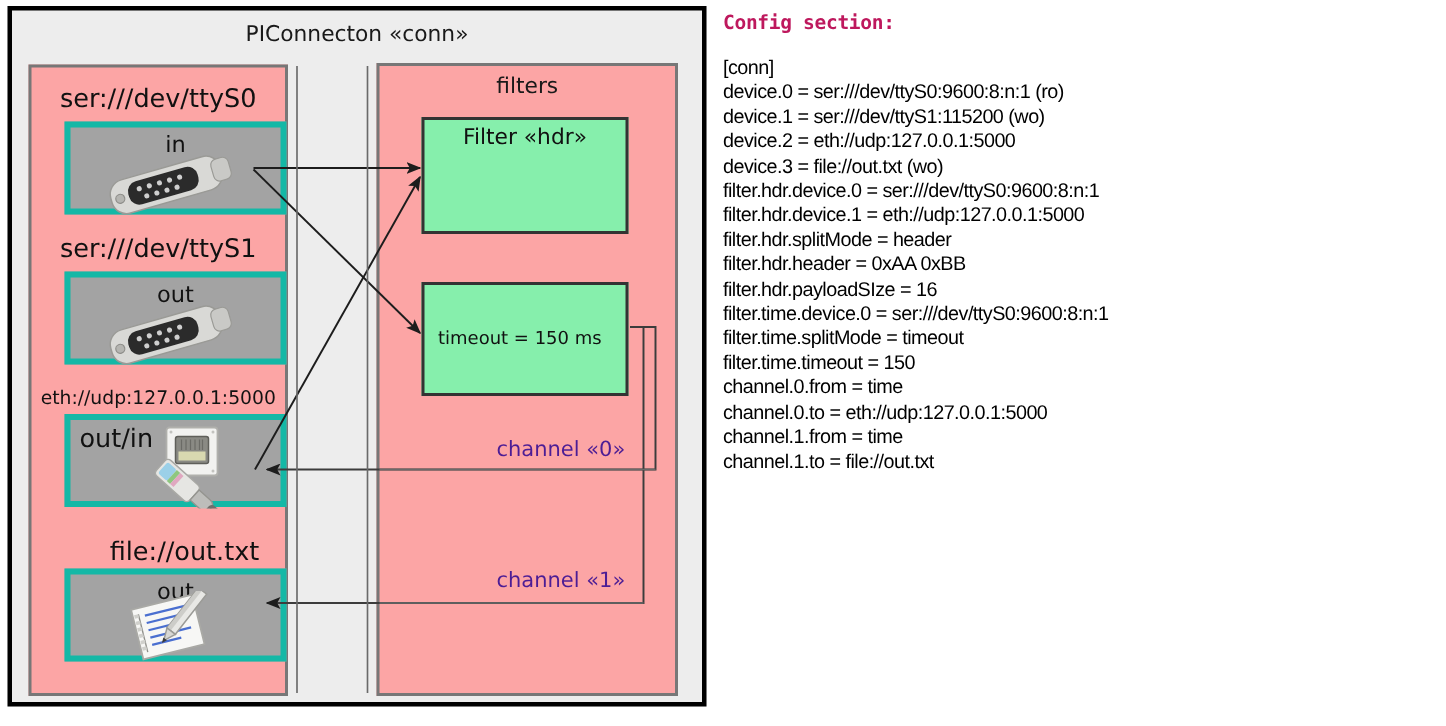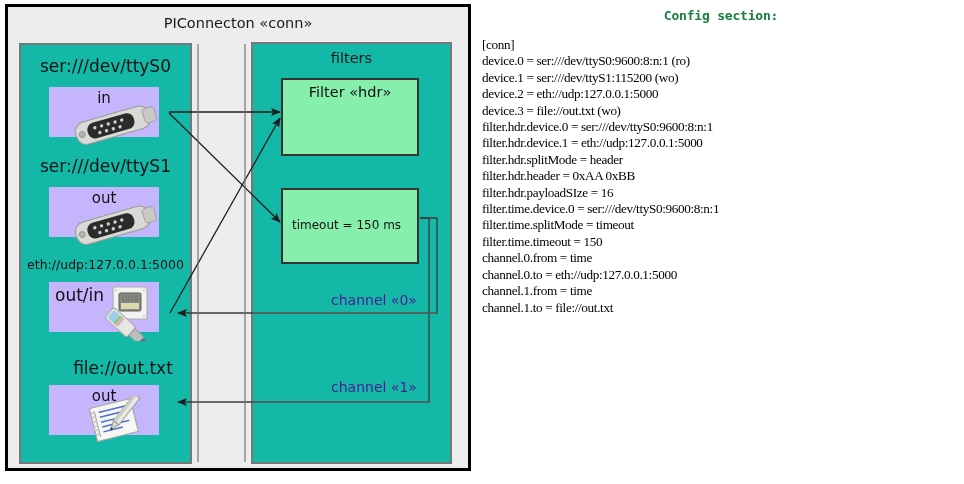--- a/index.html
+++ b/index.html
@@ -20,39 +20,39 @@
     box-sizing:border-box;
   }
   .outer-title{
     position:absolute;left:0;top:8px;width:100%;
     text-align:center;font-size:14.5px;color:#1a1a1a;
   }
 
   
   .panel{
     position:absolute;
-    background:#14b8a6;
+    background:#fca5a5;
     border:2px solid #777777;
     box-sizing:border-box;
   }
   .panel-title{
     position:absolute;left:0;top:6px;width:100%;
     text-align:center;font-size:14.5px;color:#1a1a1a;
   }
   #devices-panel{left:19px;top:43px;width:173px;height:421px;}
   #filters-panel{left:251px;top:42px;width:201px;height:422px;}
 
   
   .dev-label{
     position:absolute;text-align:center;font-size:17px;color:#111;
     white-space:nowrap;
   }
   .dev-card{
-    position:absolute;left:43px;width:122px;
-    background:#c4b5fd;border:6px solid #14b8a6;box-sizing:border-box;
+    position:absolute;left:43px;width:148px;
+    background:#a3a3a3;border:4px solid #14b8a6;box-sizing:border-box;
   }
   .dev-io{
     position:absolute;left:0;top:2px;width:100%;
     text-align:center;font-size:15px;color:#111;
   }
   .dev-io.left{text-align:left;left:6px;width:auto;top:3px;font-size:17px;}
 
   
   .filter-card{
     position:absolute;background:#86efac;border:2px solid #333;
@@ -74,25 +74,25 @@
   }
   #channel0-label{left:331px;top:292px;}
   #channel1-label{left:331px;top:379px;}
 
   
   .config{
     position:absolute;left:482px;top:8px;width:478px;
   }
   .config-heading{
     font-family:"DejaVu Sans Mono","Liberation Mono",monospace;
-    font-size:13px;font-weight:bold;color:#15803d;letter-spacing:-0.2px;text-align:center;
+    font-size:13px;font-weight:bold;color:#be185d;letter-spacing:-0.2px;
   }
   .config-body{
     margin-top:14px;
-    font-family:Liberation Serif, serif;
+    font-family:Liberation Sans, sans-serif;
     font-size:13.2px;line-height:16.4px;color:#000;
     white-space:pre;letter-spacing:-0.35px;
   }
 
   
   .wires{position:absolute;left:0;top:0;width:964px;height:484px;pointer-events:none;}
 
   
   .icon{position:absolute;}
 </style>

